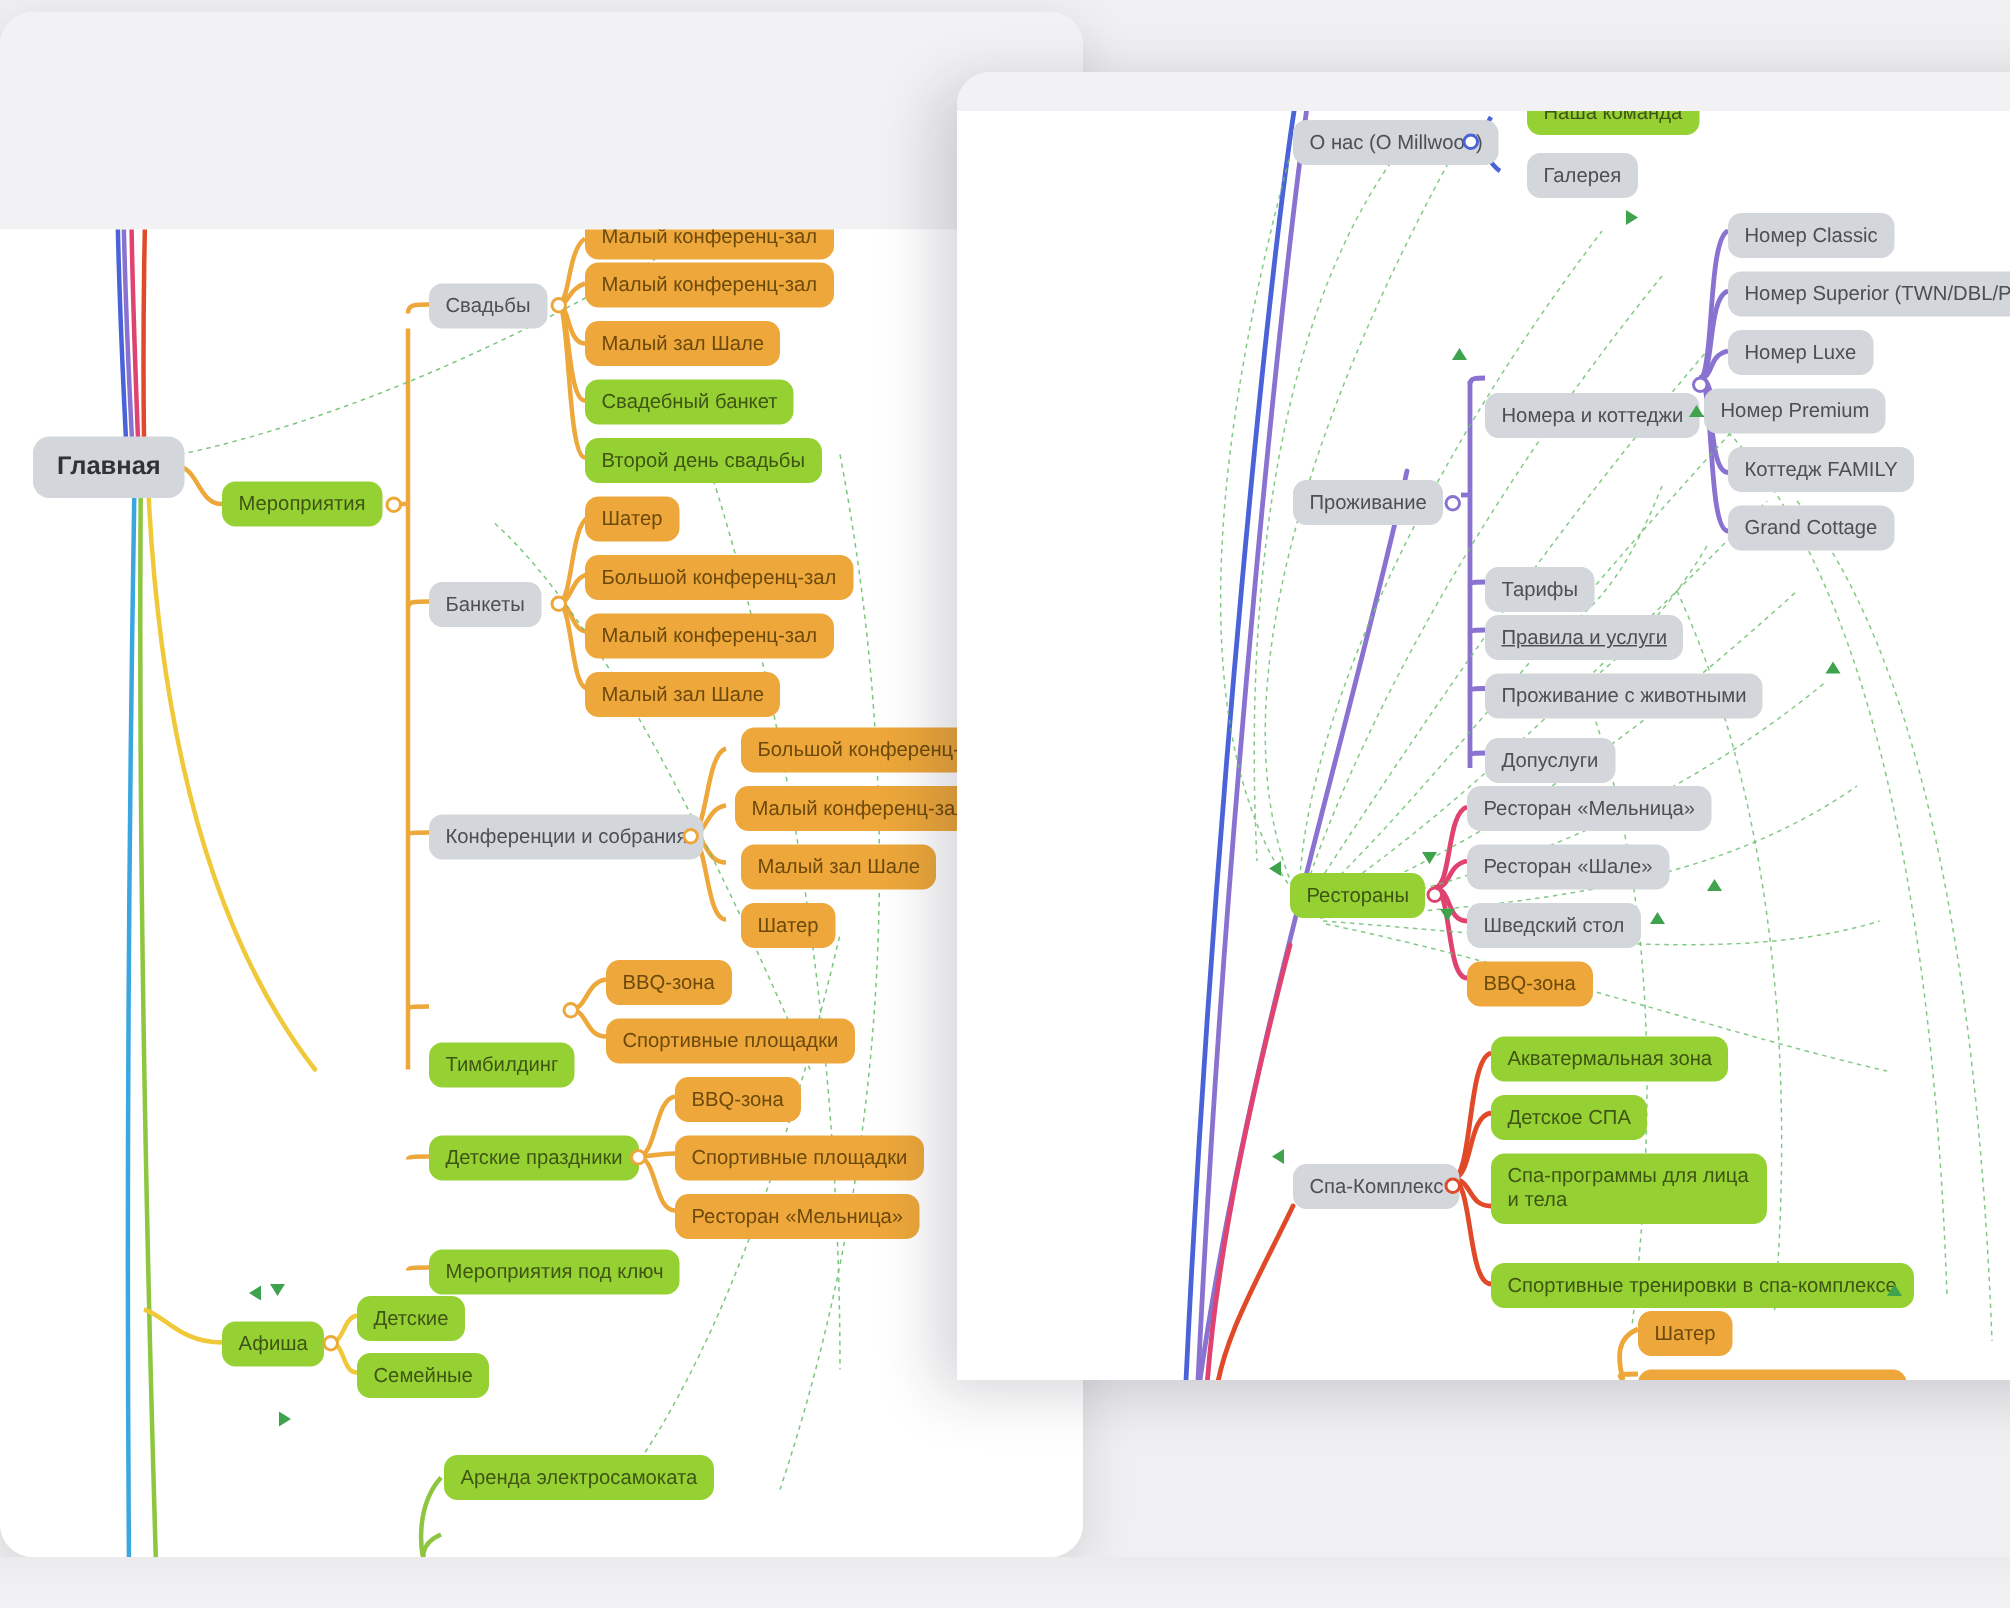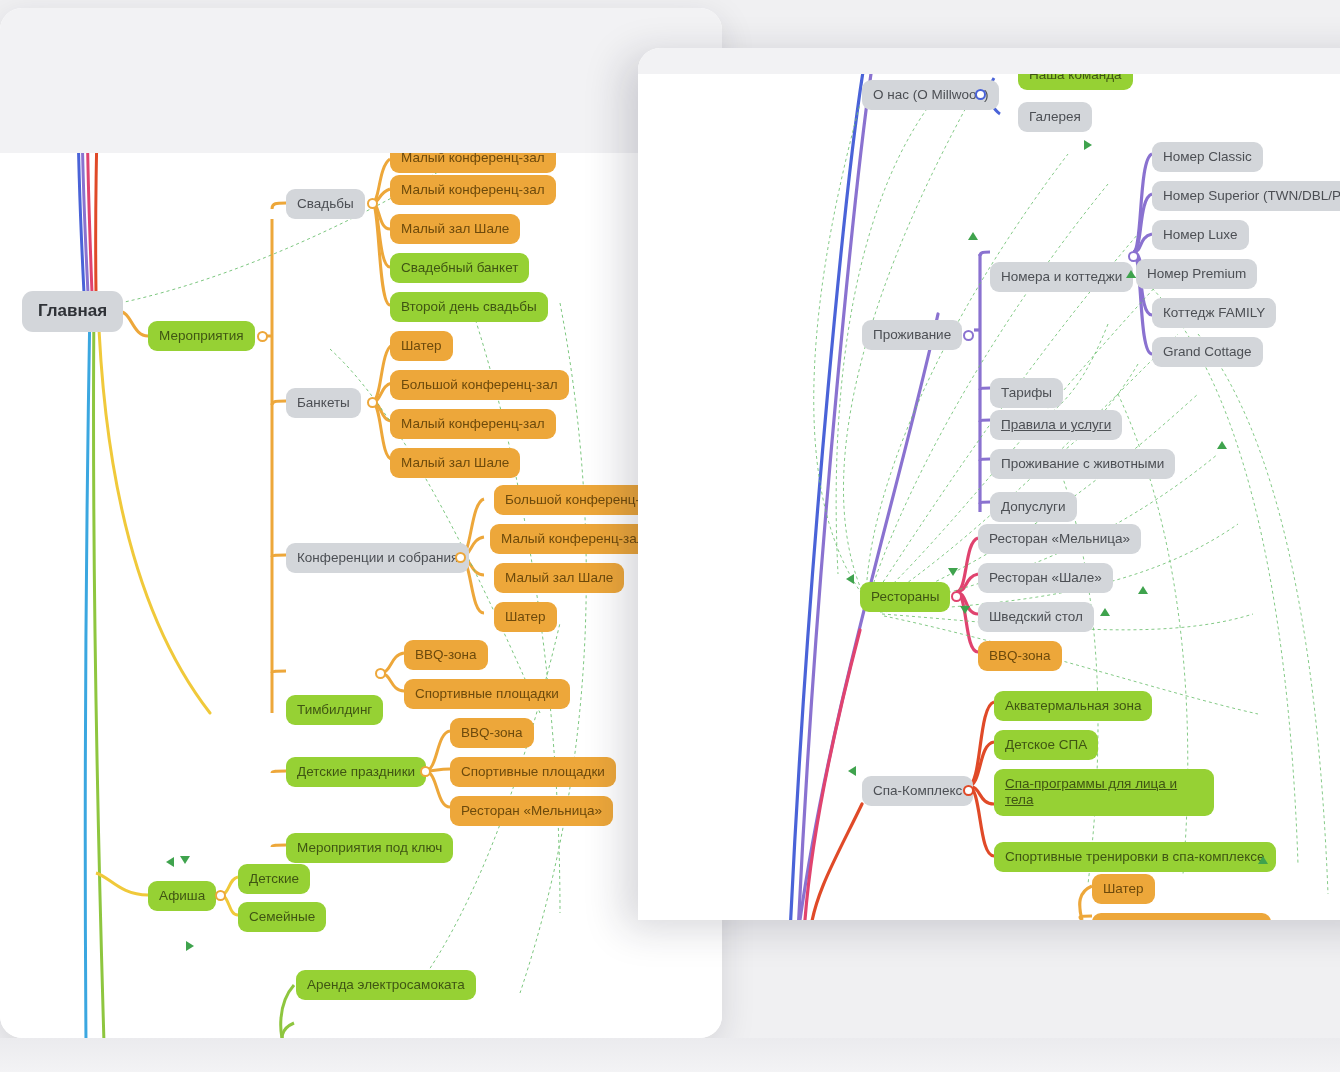--- a/index.html
+++ b/index.html
@@ -342,21 +342,21 @@
     <div class="node orange" style="left:340px;top:567px;">BBQ-зона</div>
     <div class="arrow u" style="left:500px;top:512px;"></div>
     <div class="arrow u" style="left:462px;top:534px;"></div>
 
     <div class="node grey" style="left:224px;top:702px;">Спа-Комплекс</div>
     <div class="handle red" style="left:325px;top:711px;"></div>
     <div class="arrow l" style="left:210px;top:692px;"></div>
 
     <div class="node green" style="left:356px;top:617px;">Акватермальная зона</div>
     <div class="node green" style="left:356px;top:656px;">Детское СПА</div>
-    <div class="node green wrap" style="left:356px;top:695px;width:220px;text-decoration:underline;">Спа-программы для лица и тела</div>
+    <div class="node green wrap" style="left:356px;top:695px;width:184px;">Спа-программы для лица и тела</div>
     <div class="node green" style="left:356px;top:768px;">Спортивные тренировки в спа-комплексе</div>
     <div class="arrow u" style="left:620px;top:782px;"></div>
 
     <div class="node orange" style="left:454px;top:800px;">Шатер</div>
     <div class="node orange" style="left:454px;top:839px;">Большой конференц-зал</div>
 
   </div>
 </div>
 
 <div class="bottombar"></div>

